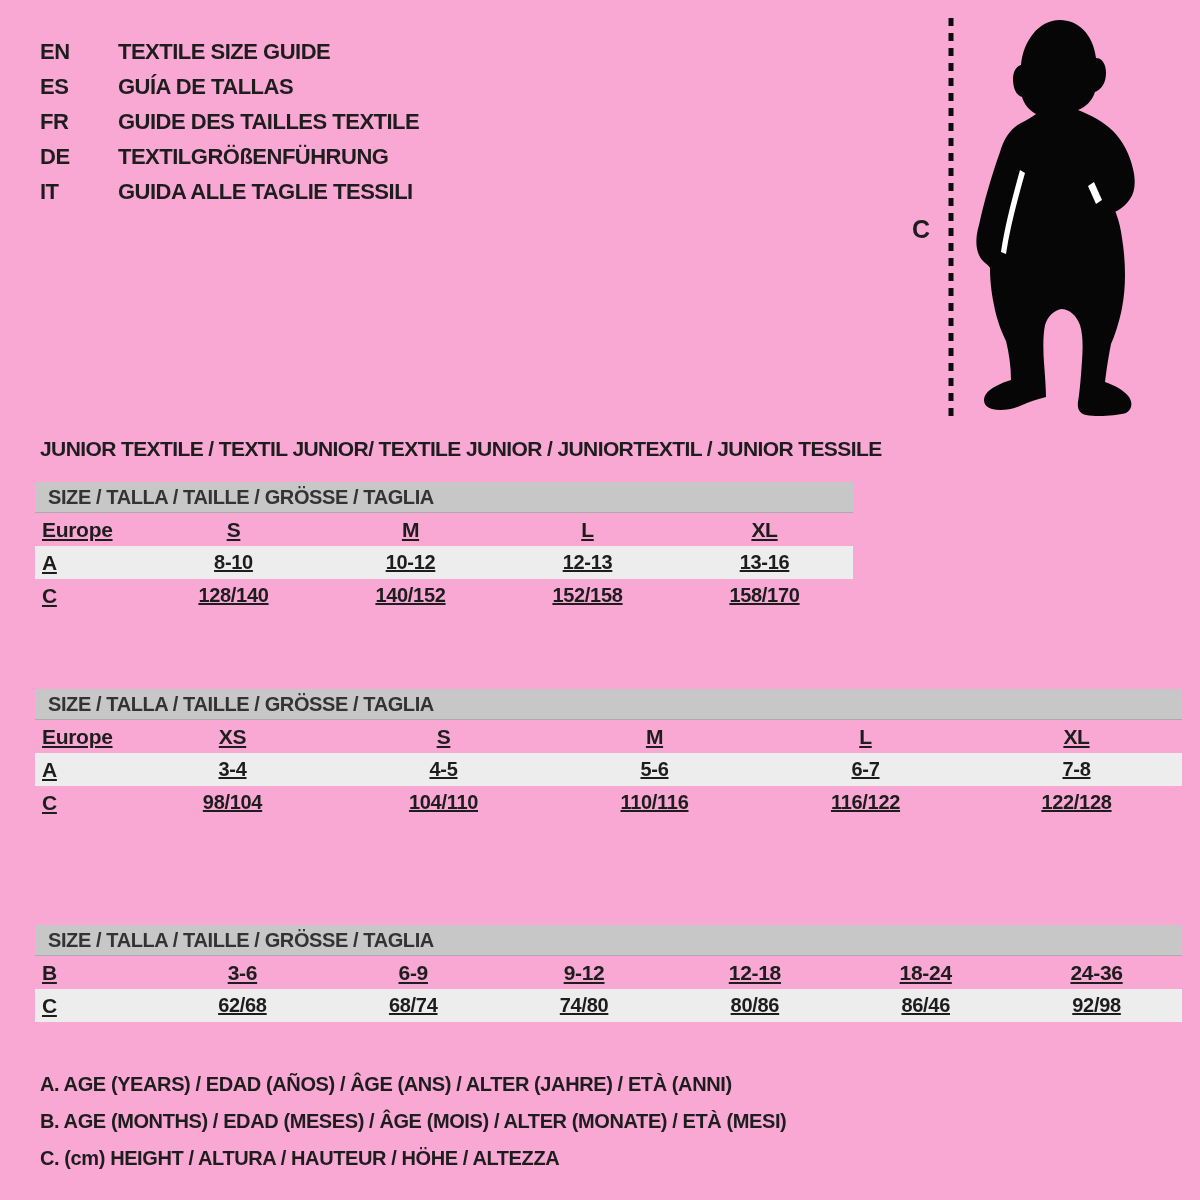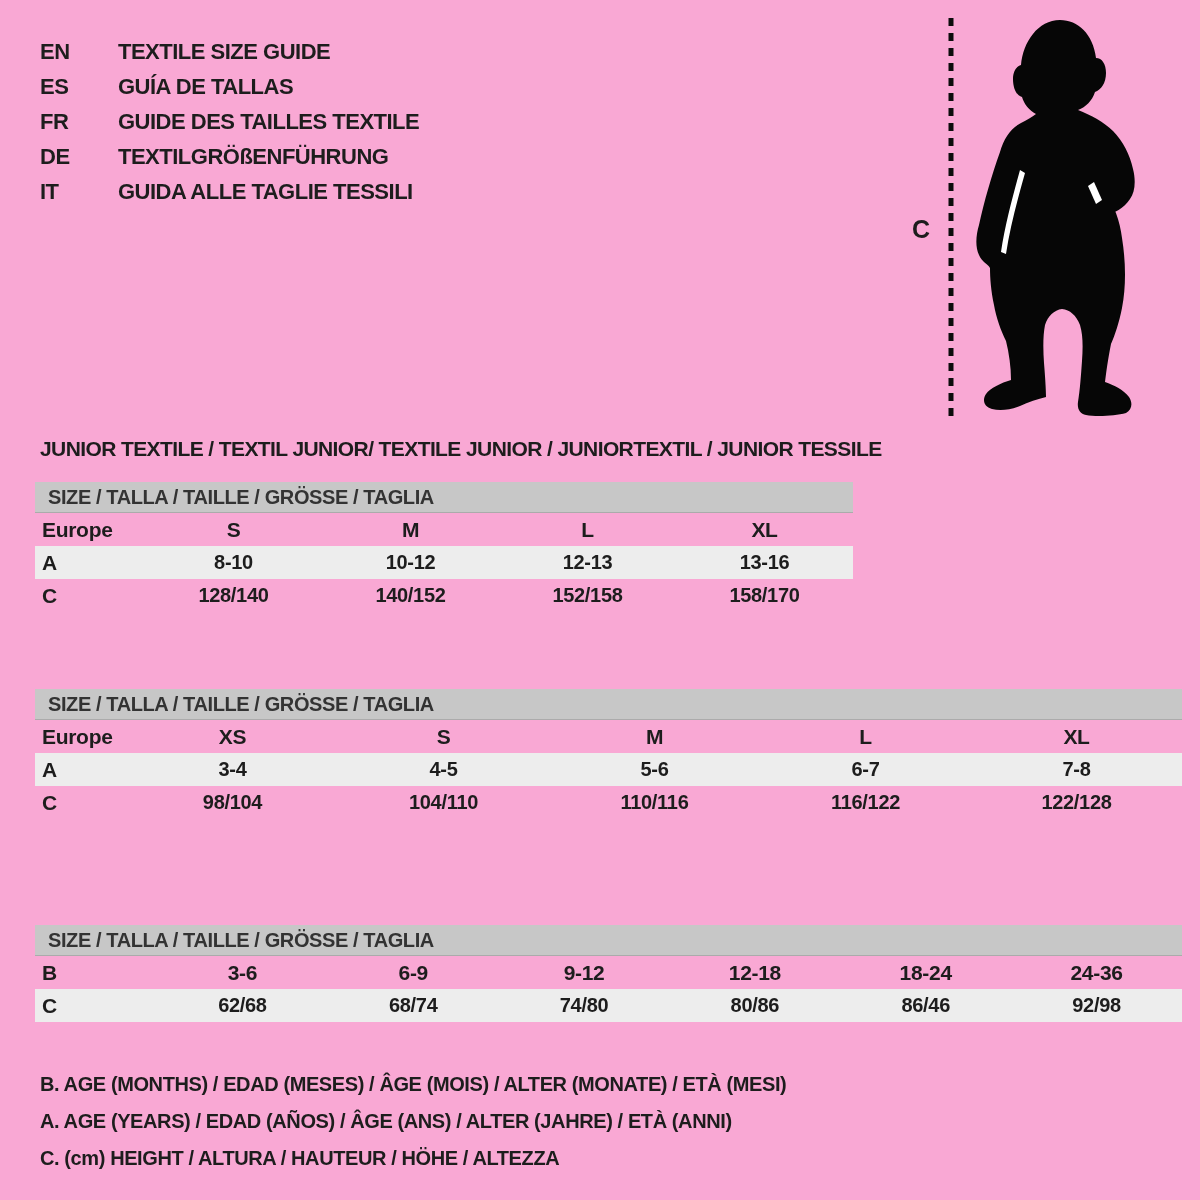--- a/index.html
+++ b/index.html
@@ -46,21 +46,21 @@
     background:var(--bar);
     height:31px;line-height:31px;
     padding-left:13px;
     font-size:20px;color:var(--bartext);
     letter-spacing:-0.4px;
     border-bottom:1px solid #ababab;
     white-space:nowrap;
   }
   .rows > div{display:flex;height:33px;align-items:center;font-size:20px;letter-spacing:-0.3px;}
   .rows > div:nth-of-type(even){background:var(--shade);}
-  .rows > div > span{flex:1;text-align:center;white-space:nowrap;}
+  .rows > div > span{flex:1;text-align:center;white-space:nowrap;text-decoration:underline;}
   .rows > div > span:first-of-type{flex:0 0 var(--lw);text-align:left;padding-left:7px;font-size:21px;}
 
   
   .rows > div:nth-of-type(1){font-size:21px;}
 
   
   .legend{position:absolute;left:40px;top:1066px;}
   .legend-line{height:37px;line-height:37px;font-size:20px;letter-spacing:-0.4px;white-space:nowrap;}
 </style>
 </head>
@@ -245,20 +245,20 @@
           <span class="cell">74/80</span>
           <span class="cell">80/86</span>
           <span class="cell">86/46</span>
           <span class="cell">92/98</span>
         </div>
       </div>
   </div>
 
   <div class="legend">
 
+      <div class="legend-line">A. AGE (YEARS) / EDAD (AÑOS) / ÂGE (ANS) / ALTER (JAHRE) / ETÀ (ANNI)</div>
+
       <div class="legend-line">B. AGE (MONTHS) / EDAD (MESES) / ÂGE (MOIS) / ALTER (MONATE) / ETÀ (MESI)</div>
-
-      <div class="legend-line">A. AGE (YEARS) / EDAD (AÑOS) / ÂGE (ANS) / ALTER (JAHRE) / ETÀ (ANNI)</div>
 
       <div class="legend-line">C. (cm) HEIGHT / ALTURA / HAUTEUR / HÖHE / ALTEZZA</div>
     </div>
 
 </div>
 
 </body></html>

